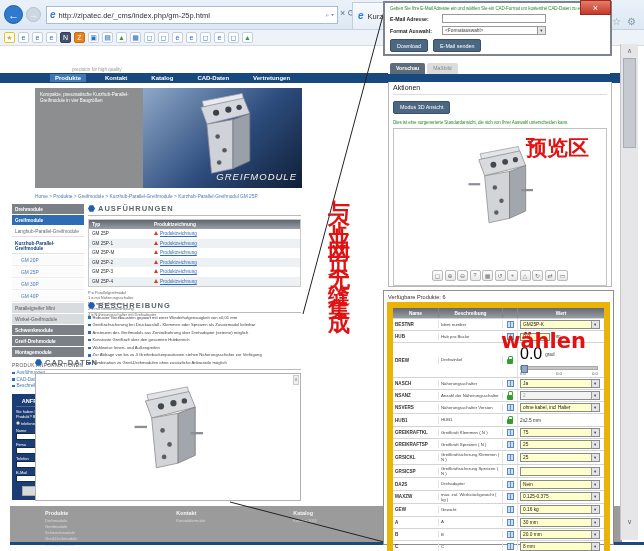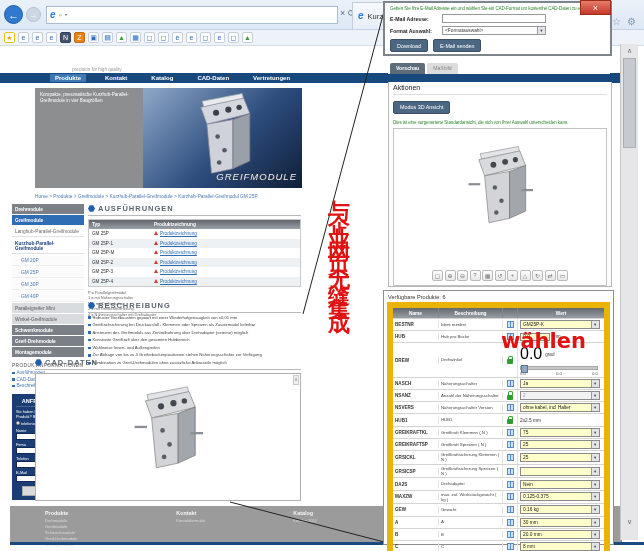--- a/index.html
+++ b/index.html
@@ -185,20 +185,21 @@
 </head>
 <body>
 
 <div id="stage">
 
   <div id="chrome" class="abs">
     <div id="back-btn" class="abs navbtn">←</div>
     <div id="fwd-btn" class="abs navbtn">→</div>
     <div id="urlbar" class="abs">
       <span class="e-ico">e</span>
+      <span id="url-text">http://zipatec.de/_cms/index.php/gm-25p.html</span>
       <span class="url-icons">⌕ ▾</span>
     </div>
     <span id="stop-refresh" class="abs">× ⟳</span>
     <div id="tab" class="abs">
       <span class="e-ico">e</span>
       <span id="tab-title">Kurzhub-Parallel-Grei...</span>
     </div>
     <span id="star-ico" class="abs">☆</span>
     <span id="gear-ico" class="abs">⚙</span>
   </div>
@@ -817,16 +818,17 @@
               <span class="selval">8 mm</span>
               <span class="selbtn">▾</span>
             </div>
 
           </div>
         </div>
 
     </div>
   </div>
 
+  <div id="cn-preview" class="abs cn">预览区</div>
   <div id="cn-params" class="abs cn">wählen</div>
   <div id="cn-vertical" class="abs cn">与企业网页无缝集成</div>
 
 </div>
 
 </body></html>

